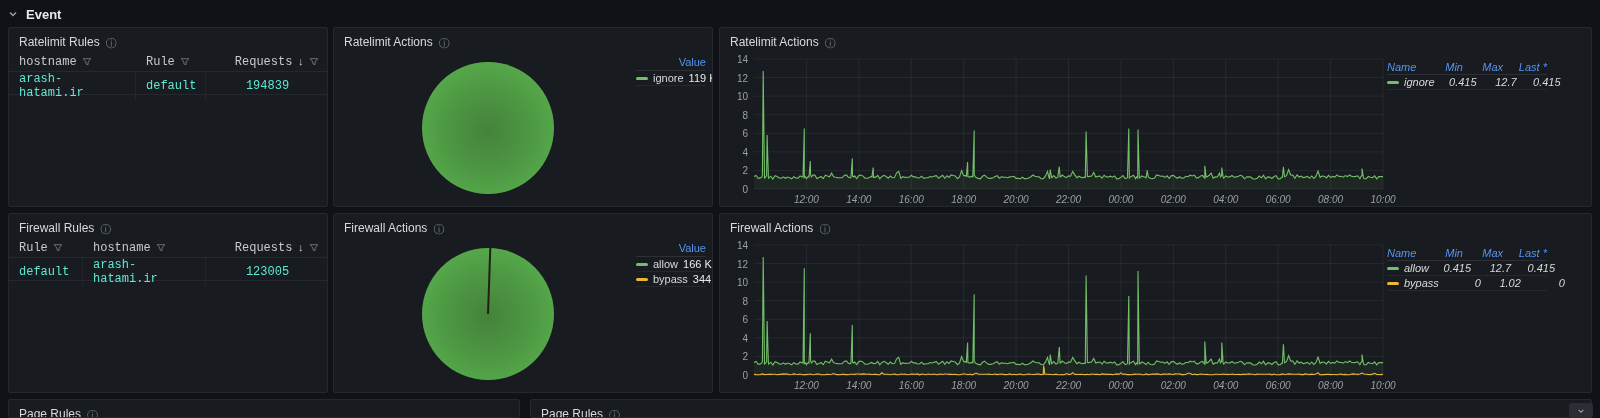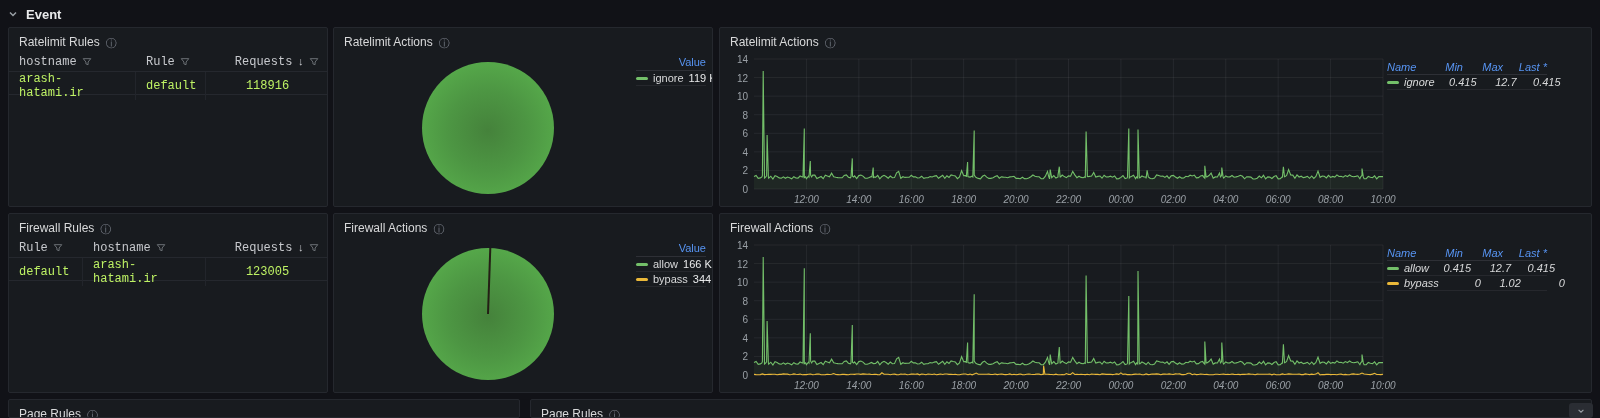--- a/index.html
+++ b/index.html
@@ -22,21 +22,21 @@
   .ptitle { position:absolute; left:10px; top:5px; display:flex; align-items:flex-end; gap:6px; height:16px; }
   .ptitle .t { font-size:12px; font-weight:500; color:#d8d9da; white-space:nowrap; }
   .info { font-size:11px; color:#787d87; line-height:1; }
 
   
   .tbl { position:absolute; left:0; right:0; top:25px; font-size:12px; }
   .trow { display:grid; align-items:center;font-family:Liberation Mono, monospace; }
   .g1 .trow { grid-template-columns:127px 70px 1fr; }
   .g2 .trow { grid-template-columns:74px 123px 1fr; }
   .thead { height:19px; border-bottom:1px solid #25282e; color:#c7c9cd; font-weight:500; }
-  .tdata { height:23px; border-bottom:1px solid #25282e; color:#bef264; }
+  .tdata { height:23px; border-bottom:1px solid #25282e; color:#5eead4; }
   .cell { padding:0 8px 0 10px; display:flex; align-items:center; gap:5px; height:100%; }
   .tdata .cell { border-right:1px solid #22252b; }
   .tdata .cell:last-child { border-right:none; }
   .cell.right { justify-content:flex-end; }
   .cell.center { justify-content:center; }
   .funnel { opacity:.75; flex:none; }
   .sort-arrow { color:#c7c9cd; font-size:11px; }
 
   
   .pie { position:absolute; left:88px; top:34px; width:132px; height:132px; border-radius:50%;
@@ -102,21 +102,21 @@
         <span>Requests</span>
         <span class="sort-arrow">↓</span>
         <svg class="funnel" width="10" height="10" viewBox="0 0 12 12">
             <path d="M1.5 2h9L7.3 6v3.2l-2.6-.9V6Z" fill="none" stroke="#9aa0a6"></path>
           </svg>
       </div>
     </div>
     <div class="trow tdata">
       <div class="cell">arash-hatami.ir</div>
       <div class="cell">default</div>
-      <div class="cell center">118916</div>
+      <div class="cell center">194839</div>
     </div>
   </div>
 </div>
 
 <div class="panel p2">
   <div class="ptitle">
     <span class="t">Ratelimit Actions</span>
     <span class="info">ⓘ</span>
   </div>
   <div class="pie"></div>

